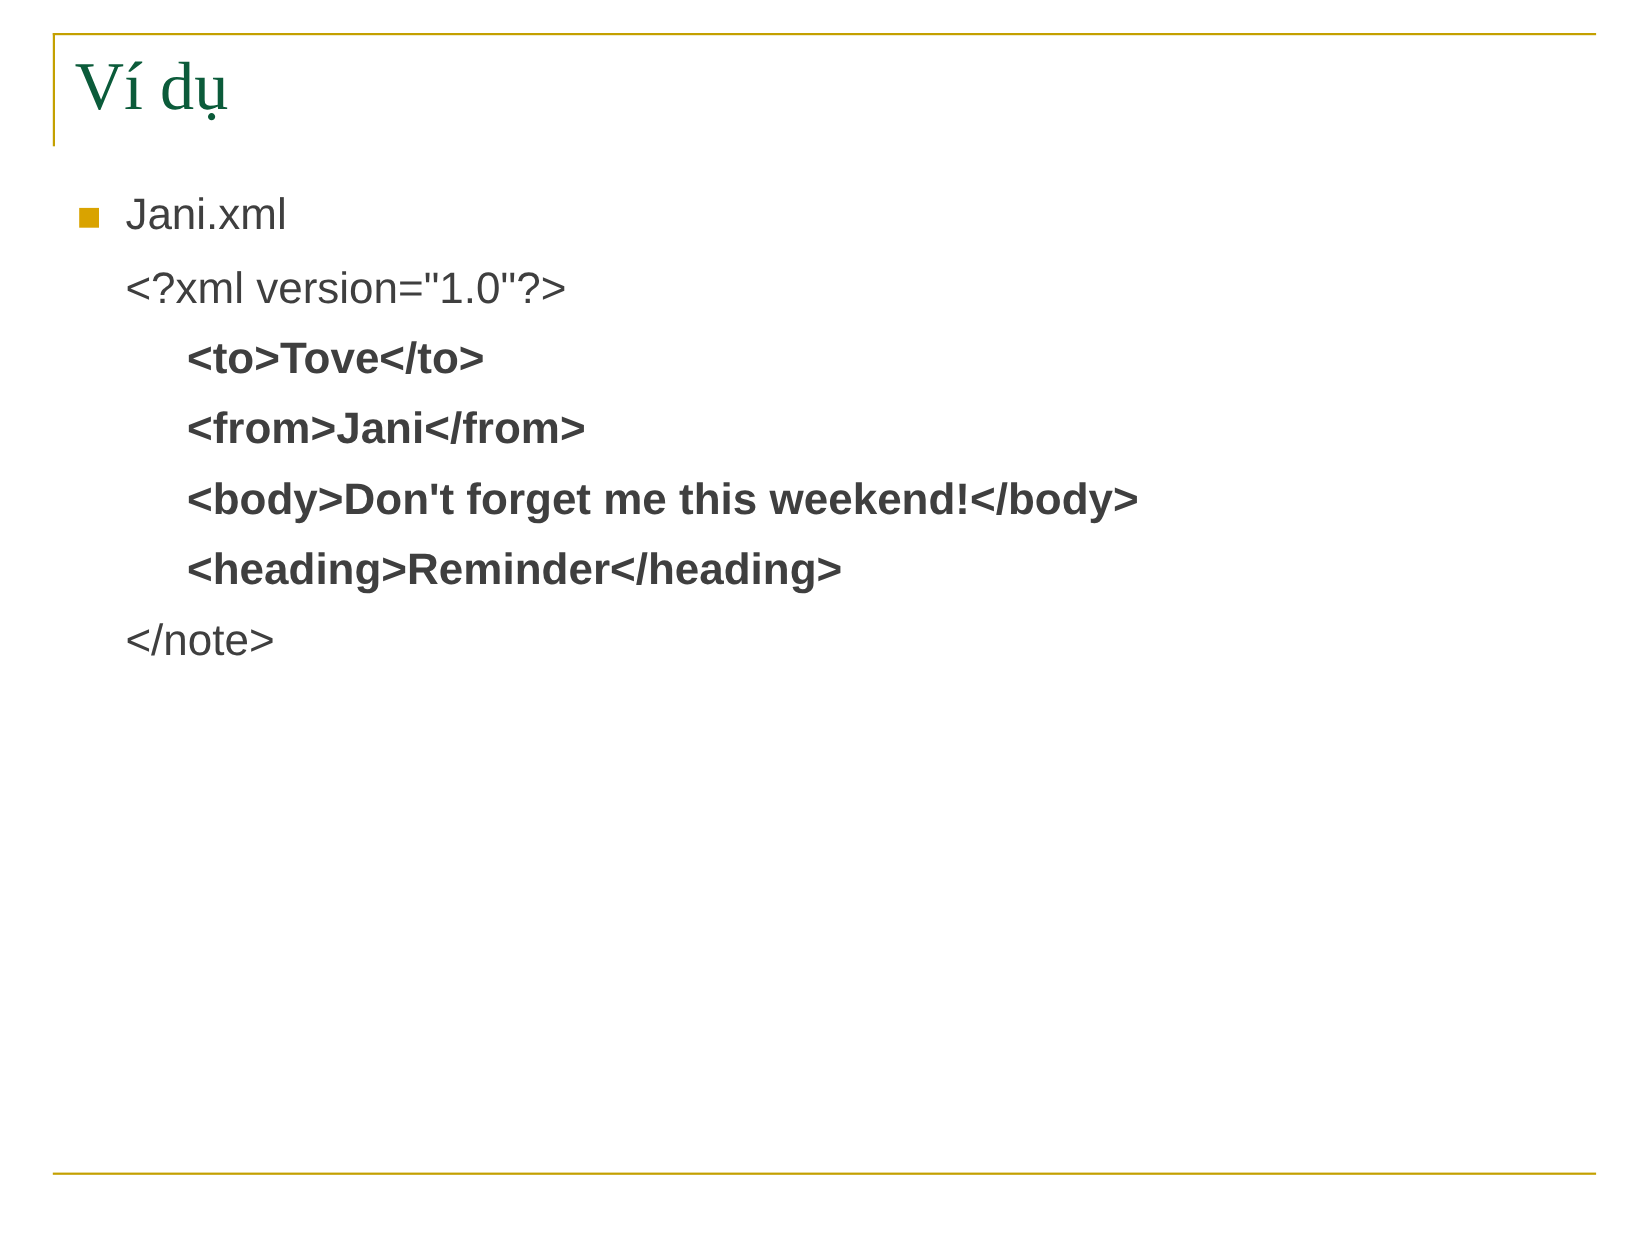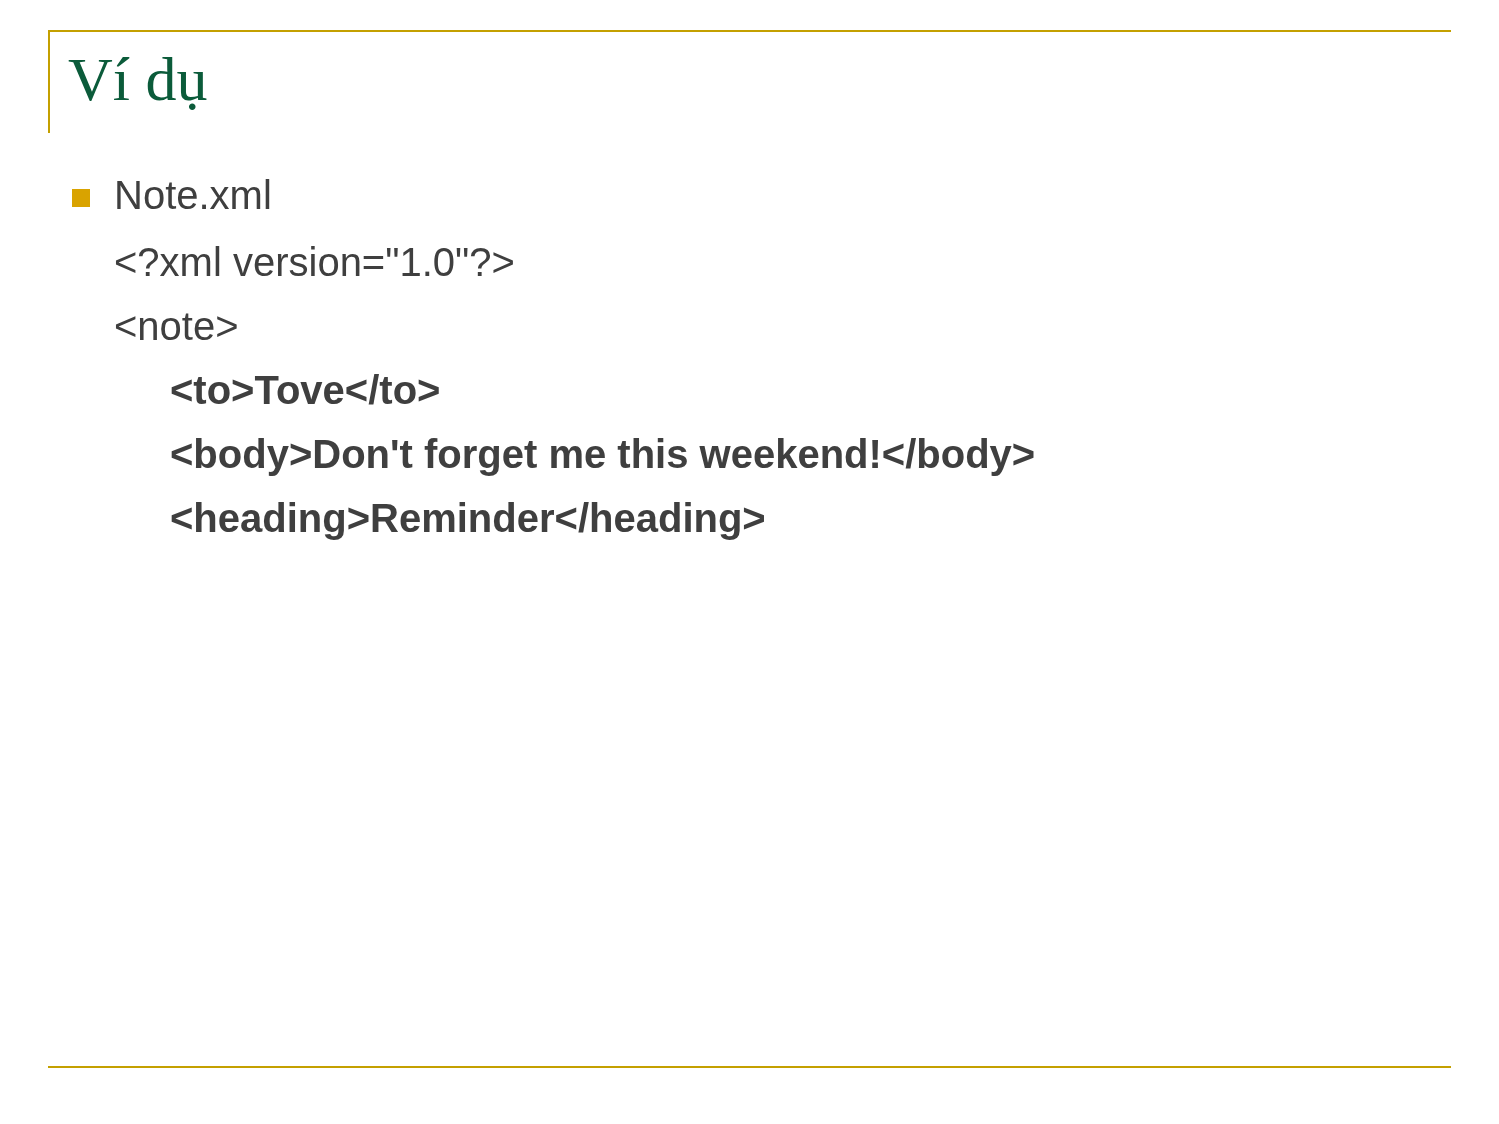--- a/index.html
+++ b/index.html
@@ -78,26 +78,27 @@
 <body>
 
 <div class="slide">
   <div class="title-block">
     <h1 class="title">Ví dụ</h1>
   </div>
 
   <div class="content">
     <div class="bullet-row">
       <div class="bullet"></div>
-      <div class="bullet-text">Note.xml</div>
+      <div class="bullet-text">Jani.xml</div>
     </div>
 
     <div class="code-block">
       <div class="code-line">&lt;?xml version="1.0"?&gt;</div>
-      <div class="code-line">&lt;note&gt;</div>
       <div class="code-line indent">&lt;to&gt;Tove&lt;/to&gt;</div>
+      <div class="code-line indent">&lt;from&gt;Jani&lt;/from&gt;</div>
       <div class="code-line indent">&lt;body&gt;Don't forget me this weekend!&lt;/body&gt;</div>
       <div class="code-line indent">&lt;heading&gt;Reminder&lt;/heading&gt;</div>
+      <div class="code-line">&lt;/note&gt;</div>
     </div>
   </div>
 
   <div class="bottom-rule"></div>
 </div>
 
 </body></html>

